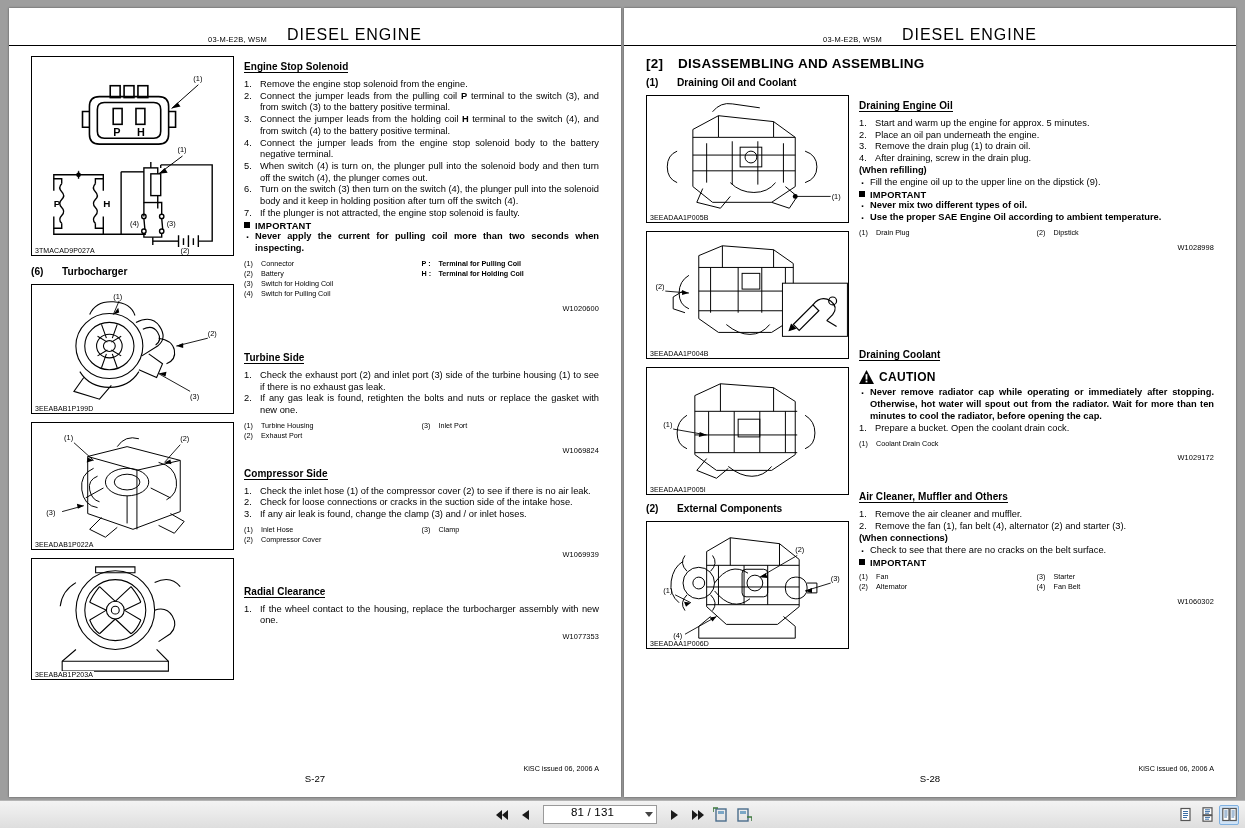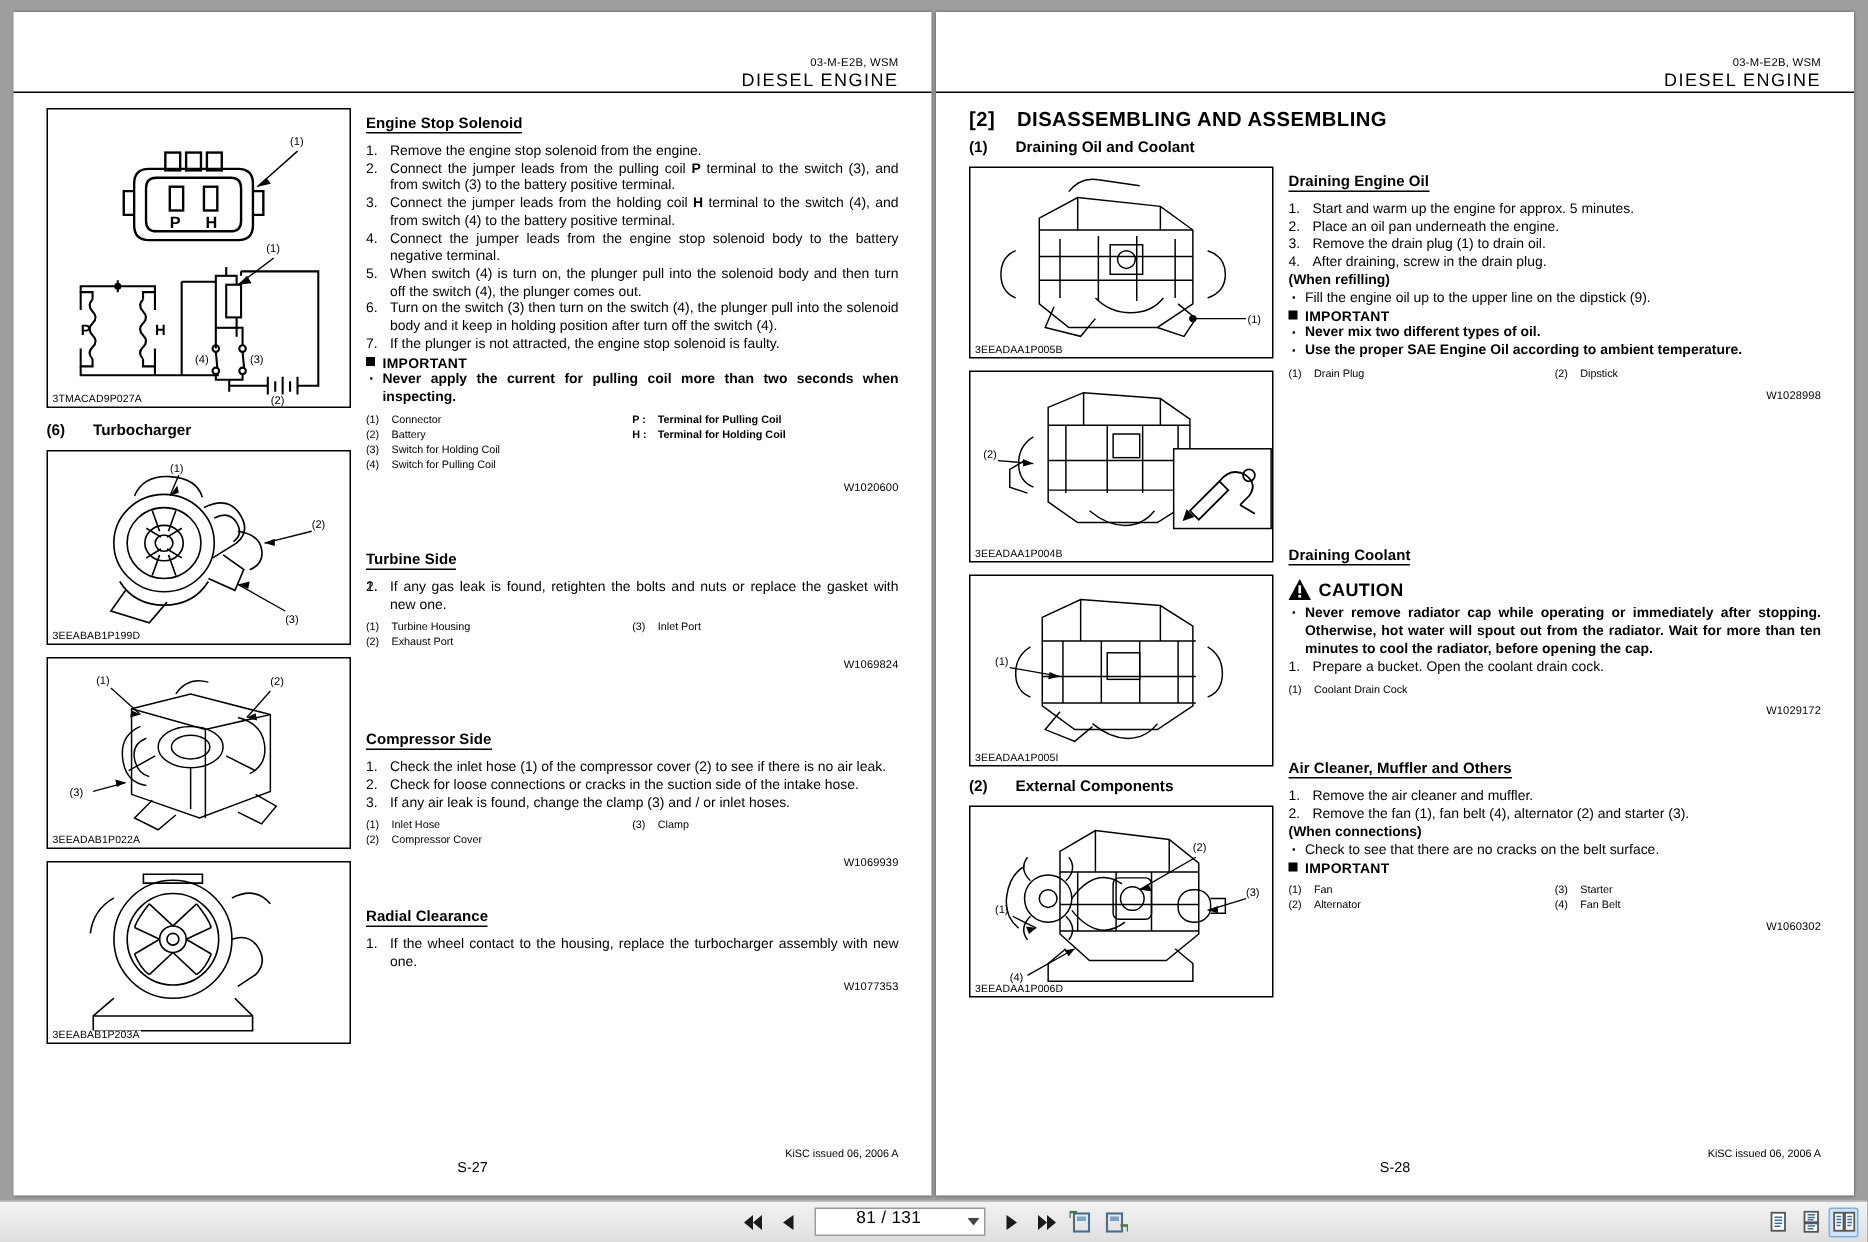--- a/index.html
+++ b/index.html
@@ -33,30 +33,29 @@
     box-shadow: 0 0 2px rgba(0,0,0,0.5);
   }
   .page-inner {
     position: absolute;
     top: 18px; left: 0px; right: 0px; bottom: 10px;
   }
 
   
   .pg-head {
     display: flex;
-    justify-content: flex-start;
+    justify-content: center;
     align-items: flex-end;
     font-size: 7.5px;
     padding: 0 22px 1px 22px;
     border-bottom: 1.1px solid #000;
-    margin: 11px 0 10px 0;
+    margin: 0 0 10px 0;
     letter-spacing: 0.2px;
-    flex-direction: column;
-  }
-  .pg-head .right { font-size: 12px; letter-spacing: 1px; padding-left: 20px; }
+  }
+  .pg-head .right { font-size: 16px; letter-spacing: 1px; padding-left: 20px; }
 
   .body-cols {
     display: flex;
     padding: 0 22px;
     gap: 10px;
   }
   .col-left { width: 203px; flex: 0 0 203px; }
   .col-right { flex: 1 1 auto; }
 
   
@@ -488,21 +487,21 @@
                       <span>Terminal for Holding Coil</span>
                     </div>
                   </div>
               </div>
               <div class="wref">W1020600</div>
             </div>
 
             <div style="margin-top:34px">
               <div class="sub-wrap"><h3 class="sub">Turbine Side</h3></div>
               <ol class="steps">
-                  <li><span class="num">1.</span></li>
+                  <li><span class="num">1.</span><span>Check the exhaust port (2) and inlet port (3) side of the turbine housing (1) to see if there is no exhaust gas leak.</span></li>
                   <li><span class="num">2.</span><span>If any gas leak is found, retighten the bolts and nuts or replace the gasket with new one.</span></li>
                 </ol>
               <div class="legend">
                 <div class="lcol">
                     <div class="litem">
                       <span class="lk">(1)</span>
                       <span>Turbine Housing</span>
                     </div>
                     <div class="litem">
                       <span class="lk">(2)</span>
@@ -512,21 +511,21 @@
                 <div class="lcol">
                     <div class="litem">
                       <span class="lk">(3)</span>
                       <span>Inlet Port</span>
                     </div>
                   </div>
               </div>
               <div class="wref">W1069824</div>
             </div>
 
-            <div style="margin-top:36px">
+            <div style="margin-top:8px">
               <div class="sub-wrap"><h3 class="sub">Compressor Side</h3></div>
               <ol class="steps">
                   <li><span class="num">1.</span><span>Check the inlet hose (1) of the compressor cover (2) to see if there is no air leak.</span></li>
                   <li><span class="num">2.</span><span>Check for loose connections or cracks in the suction side of the intake hose.</span></li>
                   <li><span class="num">3.</span><span>If any air leak is found, change the clamp (3) and / or inlet hoses.</span></li>
                 </ol>
               <div class="legend">
                 <div class="lcol">
                     <div class="litem">
                       <span class="lk">(1)</span>

